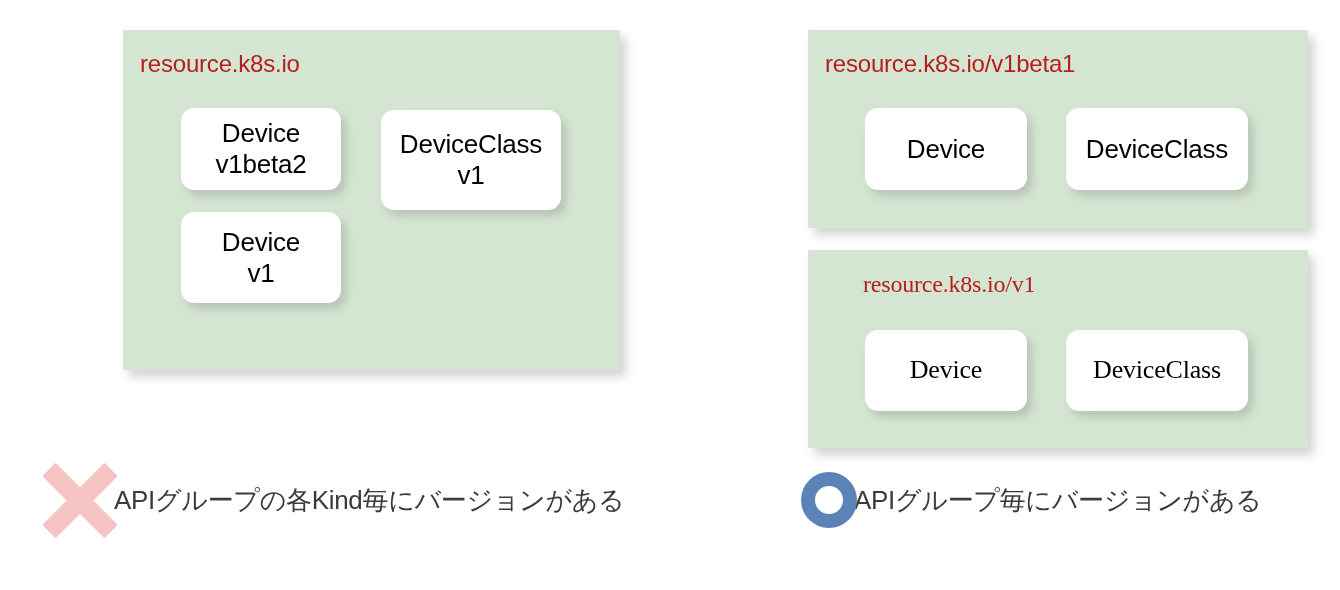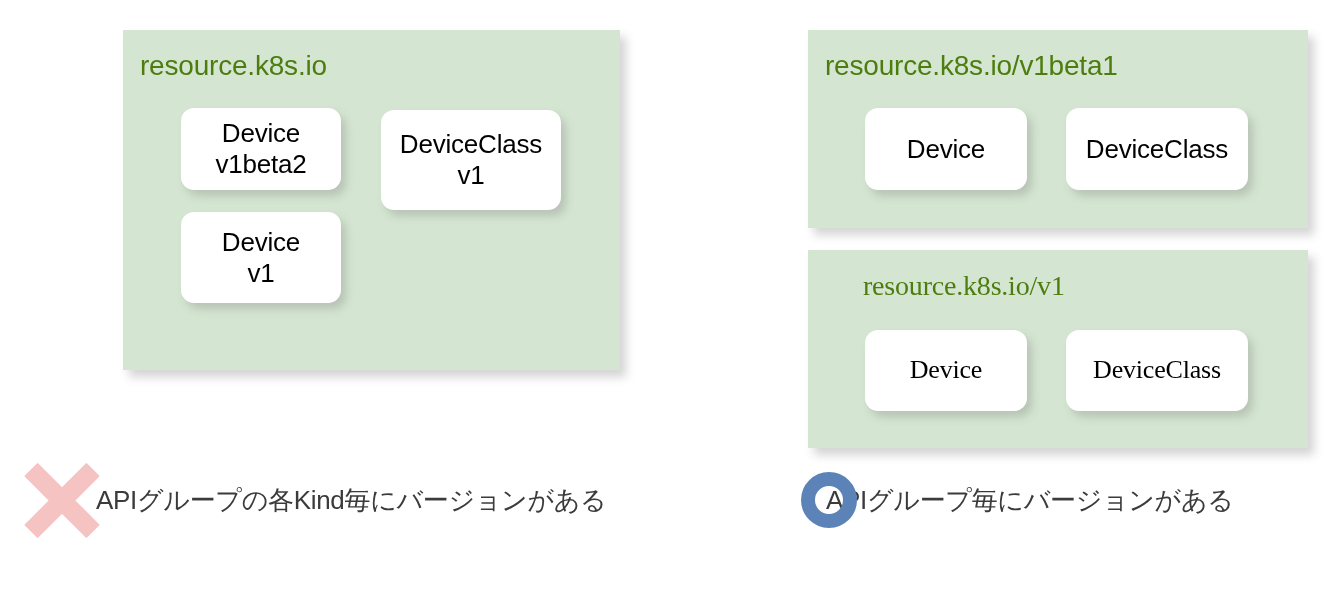--- a/index.html
+++ b/index.html
@@ -24,22 +24,22 @@
   
   .group-panel {
     position: absolute;
     background: #d4e6d1;
     box-shadow: 6px 7px 9px rgba(120,120,120,0.32);
     box-sizing: border-box;
   }
 
   .group-title {
     position: absolute;
-    font-size: 28px;
-    color: #4d7c0f;
+    font-size: 24px;
+    color: #b91c1c;
     line-height: 1;
     white-space: nowrap;
     letter-spacing: -0.2px;
   }
 
   
   .kind-card {
     position: absolute;
     background: #ffffff;
     border-radius: 13px;
@@ -122,21 +122,21 @@
       <div class="line">DeviceClass</div>
       <div class="line">v1</div>
     </div>
 
     <div class="kind-card" style="left:58px; top:182px; width:160px; height:91px;">
       <div class="line">Device</div>
       <div class="line">v1</div>
     </div>
   </div>
 
-  <div class="caption" style="left:24px; top:462px; height:76px;">
+  <div class="caption" style="left:42px; top:462px; height:76px;">
     <div class="mark-cross" style="left:0; top:0;">
       <span class="a"></span>
         <span class="b"></span>
     </div>
     <div class="caption-text" style="margin-left:72px;">APIグループの各Kind毎にバージョンがある</div>
   </div>
 
   <div class="group-panel" style="left:808px; top:30px; width:500px; height:198px;">
 
     <div class="group-title" style="left:17px; top:22px;">resource.k8s.io/v1beta1</div>
@@ -158,16 +158,16 @@
       <div class="line">Device</div>
     </div>
 
     <div class="kind-card" style="left:258px; top:80px; width:182px; height:81px;">
       <div class="line">DeviceClass</div>
     </div>
   </div>
 
   <div class="caption" style="left:801px; top:470px; height:60px;">
     <div class="mark-circle" style="left:0; top:2px;"></div>
-    <div class="caption-text" style="margin-left:25px;">APIグループ毎にバージョンがある</div>
+    <div class="caption-text" style="margin-left:53px;">APIグループ毎にバージョンがある</div>
   </div>
 
 </div>
 
 </body></html>

